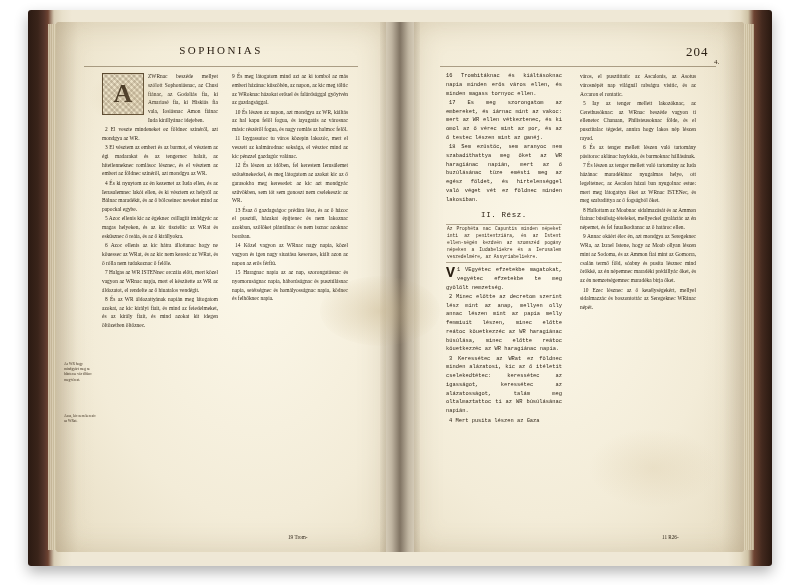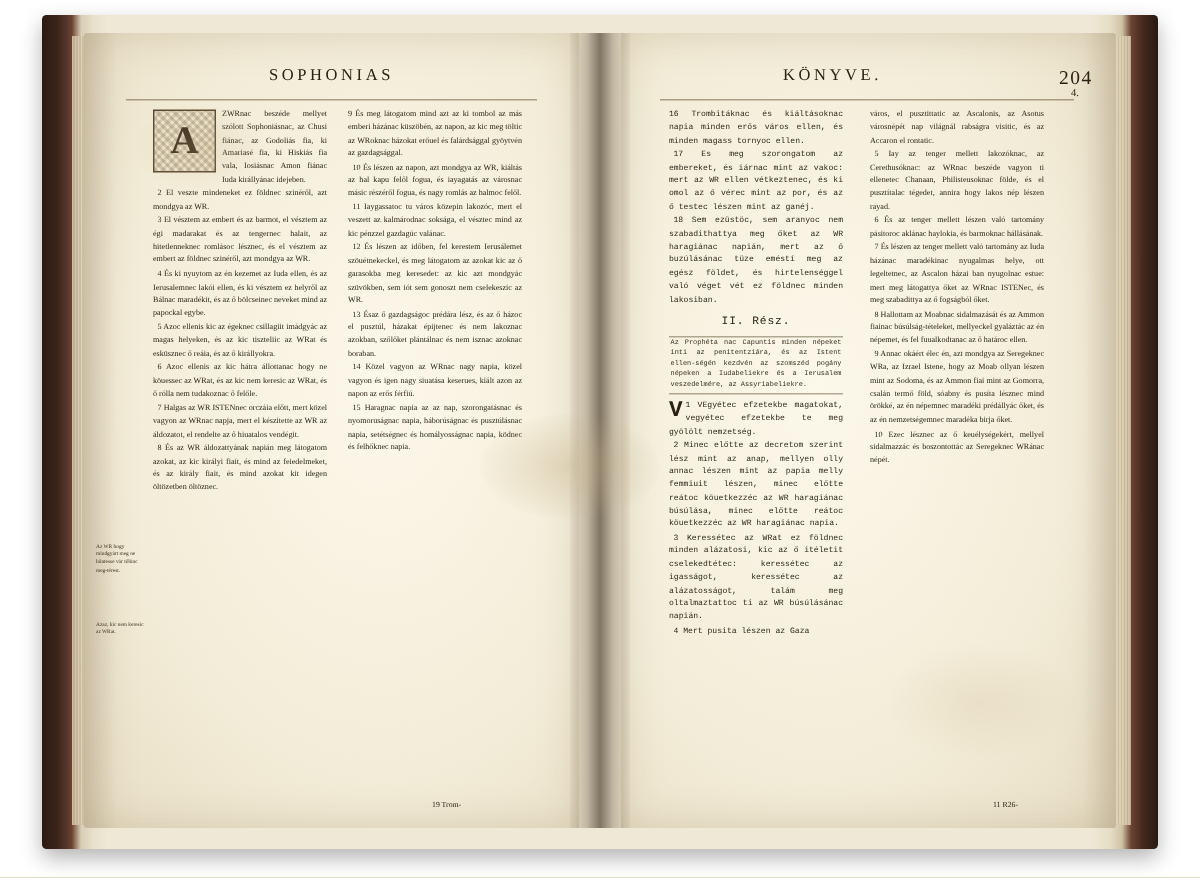--- a/index.html
+++ b/index.html
@@ -5,21 +5,21 @@
   html, body {
     margin: 0;
     padding: 0;
     background: #ffffff;
   }
   #scene {
     position: relative;
     width: 800px;
     height: 585px;
     overflow: hidden;
-    background: #a16207;
+    background: #c4b5fd;
     font-family: "Liberation Serif", serif;
   }
 
   
   .backdrop {
     position: absolute;
     inset: 0;
     background: #ffffff;
   }
 
@@ -267,22 +267,21 @@
         <p class="p"></p>
       </div>
 
       <div class="margin-note" style="left:8px; top:340px;">Az WR hogy mindgyárt meg ne bűntesse vár tőlünc meg-térest.</div>
       <div class="margin-note" style="left:8px; top:392px;">Azaz, kic nem keresic az WRat.</div>
 
       <div class="catch" style="left:232px; top:512px;">19 Trom-</div>
     </div>
 
     <div class="page right">
-      <div class="head" style="left:18px; top:22px; width:246px;">KÖNYVE.</div>
-      <div class="folio" style="left:292px; top:22px;">204</div>
+      <div class="folio" style="left:272px; top:22px;">204</div>
       <div class="folio-sub" style="left:300px; top:36px;">4.</div>
       <div class="rule" style="left:26px; top:44px; width:276px;"></div>
 
       <div class="col" style="left:32px; top:50px; width:116px;font-family:Liberation Mono, monospace;">
         <p class="p noind">16 Trombitáknac és kiáltásoknac napia minden erős város ellen, és minden magass tornyoc ellen.</p>
         <p class="p">17 Es meg szorongatom az embereket, és iárnac mint az vakoc: mert az WR ellen vétkeztenec, és ki omol az ő vérec mint az por, és az ő testec lészen mint az ganéj.</p>
         <p class="p">18 Sem ezüstöc, sem aranyoc nem szabadithattya meg őket az WR haragiánac napián, mert az ő buzúlásánac tüze eméstí meg az egész földet, és hirtelenséggel való véget vét ez földnec minden lakosiban.</p>
 
         <div class="sect-title">II. Rész.</div>
         <div class="argument">Az Prophéta nac Capuntis minden népeket inti az penitentziára, és az Istent ellen-ségén kezdvén az szomszéd pogány népeken a Iudabeliekre és a Ierusalem veszedelmére, az Assyriabeliekre.</div>

